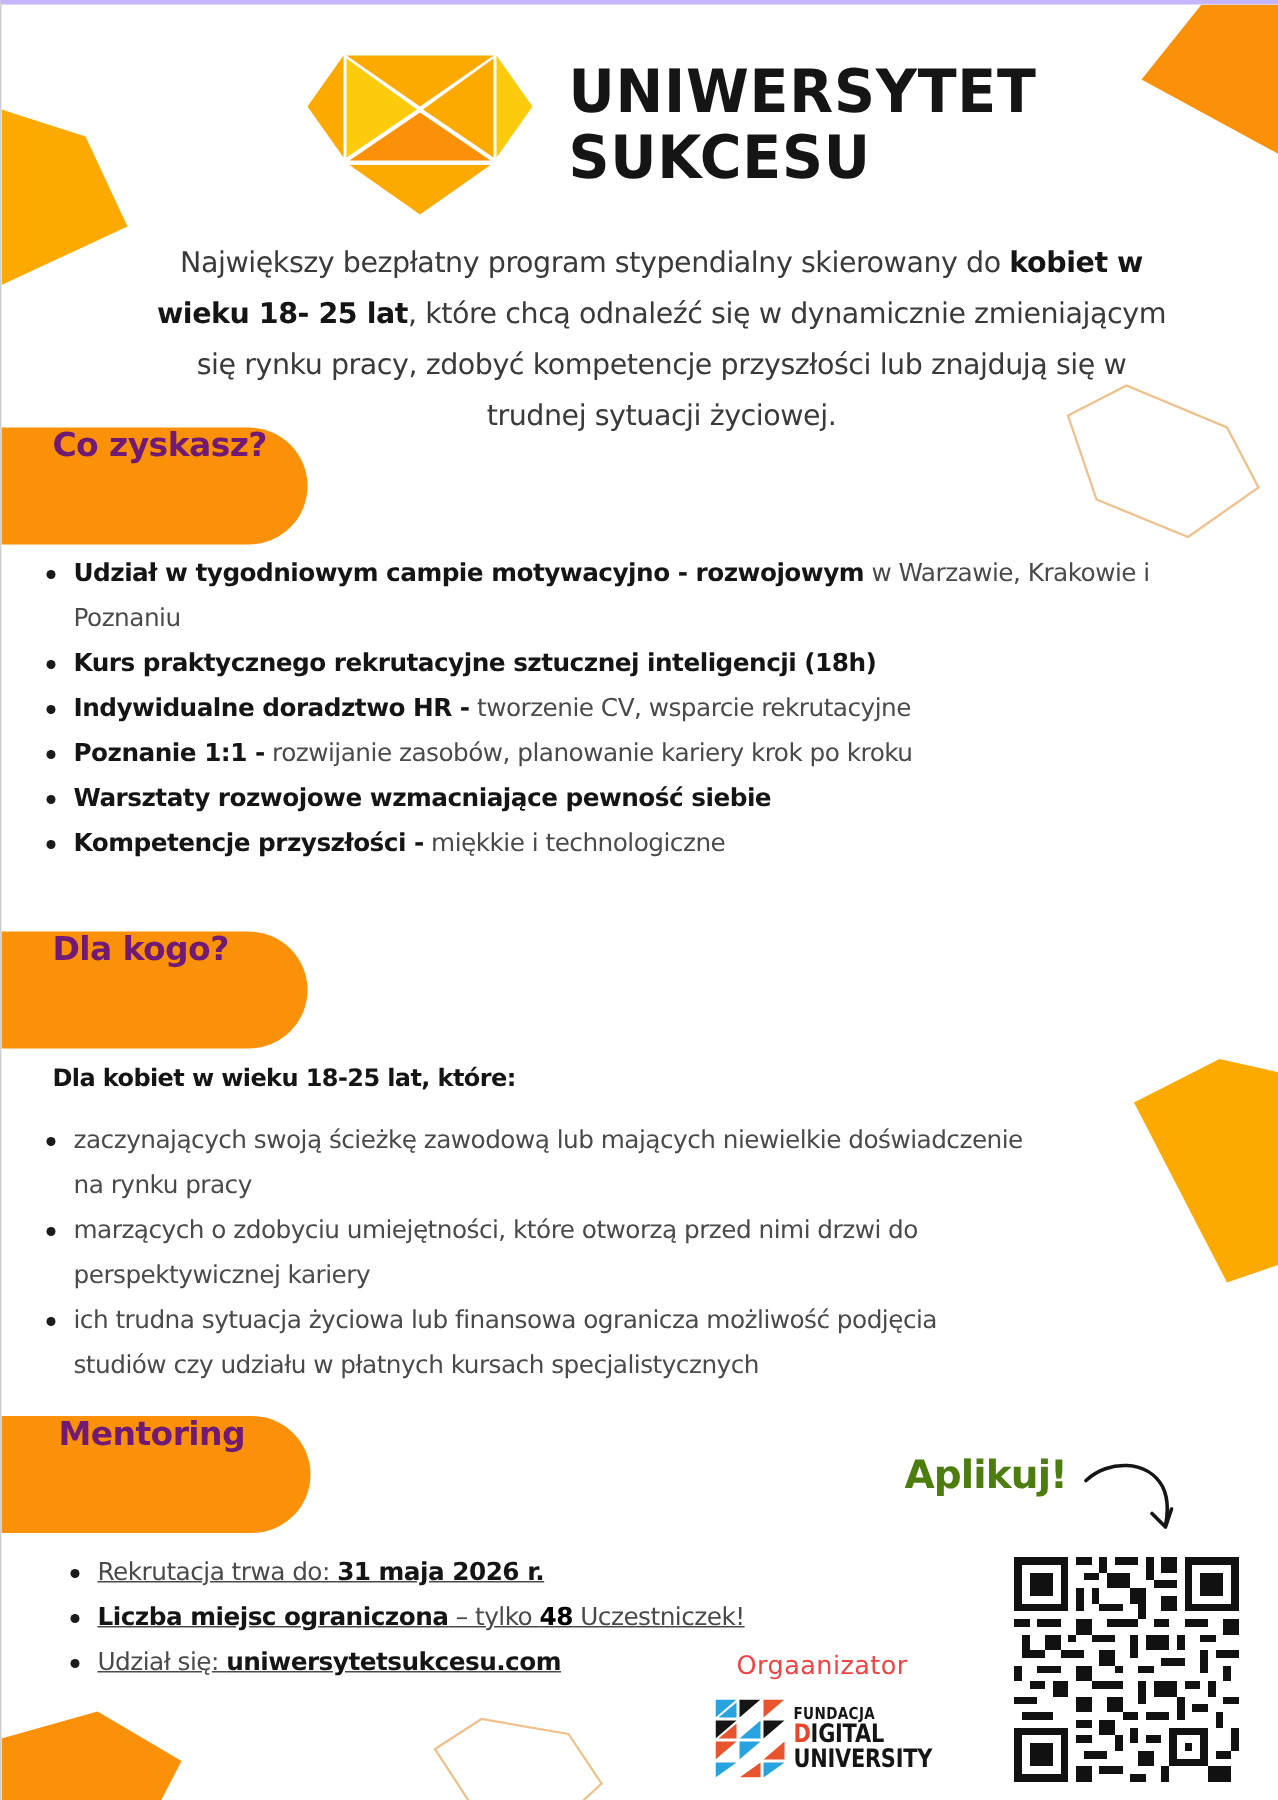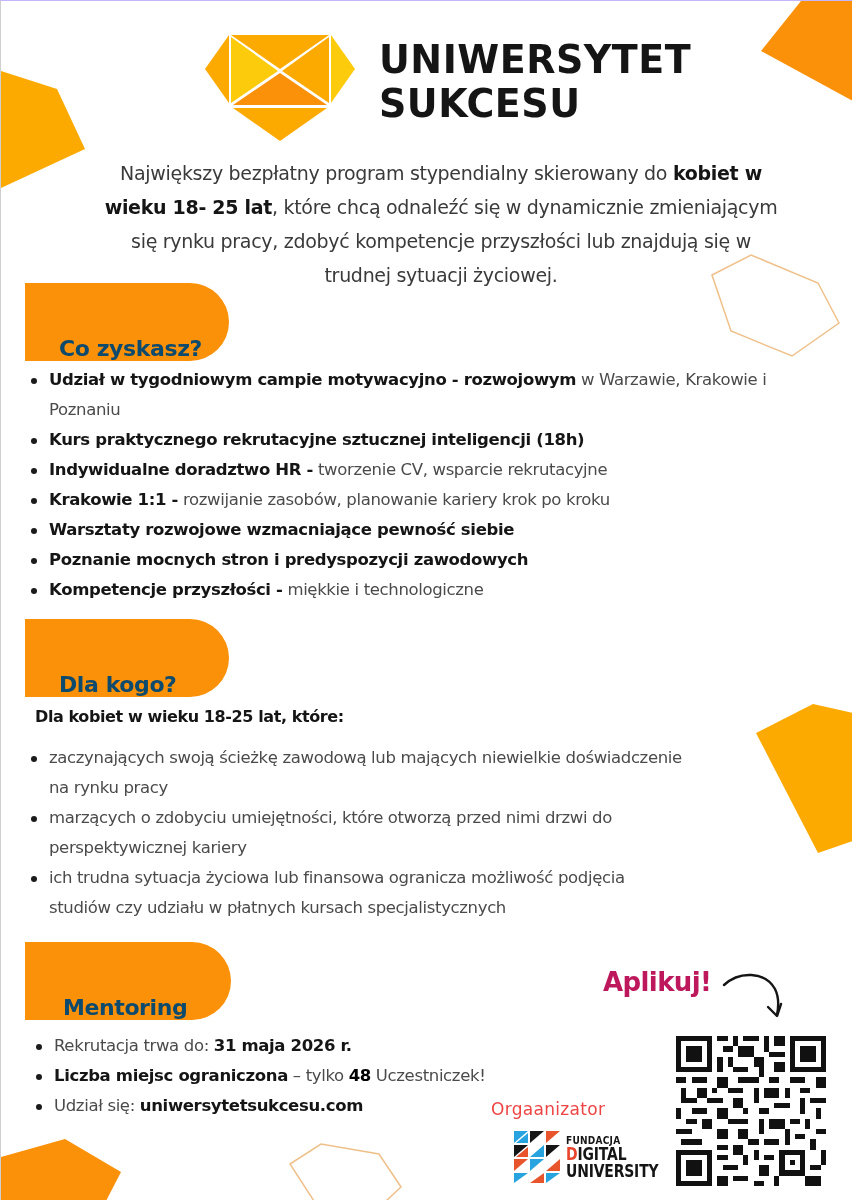--- a/index.html
+++ b/index.html
@@ -1,41 +1,41 @@
 <!DOCTYPE html>
 <html><head>
 <meta charset="utf-8">
 <style>
   * { box-sizing: border-box; margin: 0; padding: 0; }
   html, body { width: 852px; height: 1200px; background: #ffffff; overflow: hidden; }
   body { position: relative; font-family: "Liberation Sans", "DejaVu Sans", sans-serif; color: #2b2b2b; }
-  .page { position: absolute; left: 0; top: 0; width: 852px; height: 1200px; border-left: 1px solid #cfcfcf; border-top: 1px solid #c4b5fd; overflow: hidden; }
+  .page { position: absolute; left: 0; top: 0; width: 852px; height: 1200px; border-left: 1px solid #cfcfcf; border-top: 3px solid #c4b5fd; overflow: hidden; }
 
   .deco { position: absolute; left: 0; top: 0; }
 
   .logo-wrap { position: absolute; left: 204px; top: 30px; display: flex; align-items: center; }
   .logo-text { position: absolute; left: 378px; top: 38px; font-family: "DejaVu Sans", sans-serif; font-weight: bold; font-size: 38px; line-height: 42px; letter-spacing: 0.5px; color: #151515; transform: scaleY(1.05); }
   .logo-text div { white-space: nowrap; }
 
   .intro { position: absolute; left: 100px; top: 155px; width: 680px; text-align: center; font-size: 19px; line-height: 34px; color: #3a3a3a; font-family: "DejaVu Sans", sans-serif; letter-spacing: -0.3px; }
   .intro b { color: #151515; }
 
-  .pill { position: absolute; left: 0; height: 78px; background: #fb9108; border-radius: 0 40px 40px 0; display: flex; align-items: flex-end; padding-left: 34px; font-family: "DejaVu Sans", sans-serif; font-weight: bold; font-size: 22px; color: #0c4a6e; letter-spacing: -0.4px; margin-left: 24px; }
+  .pill { position: absolute; left: 0; height: 78px; background: #fb9108; border-radius: 0 40px 40px 0; display: flex; align-items: flex-start; padding-left: 34px; font-family: "DejaVu Sans", sans-serif; font-weight: bold; font-size: 22px; color: #701a75; letter-spacing: -0.4px; }
 
   ul.bullets { position: absolute; list-style: none; font-family: "DejaVu Sans", sans-serif; font-size: 16.5px; letter-spacing: -0.35px; color: #4a4a4a; }
   ul.bullets li { position: relative; padding-left: 20px; line-height: 30px; }
   ul.bullets li::before { content: ""; position: absolute; left: 2px; top: 13px; width: 6px; height: 6px; border-radius: 50%; background: #1b1b1b; }
   ul.bullets b { color: #151515; }
 
   .subhead { position: absolute; left: 34px; top: 706px; font-family: "DejaVu Sans", sans-serif; font-weight: bold; font-size: 16px; color: #151515; letter-spacing: -0.4px; text-align: right; }
 
-  .apply { position: absolute; left: 602px; top: 966px; font-family: "DejaVu Sans", sans-serif; font-weight: bold; font-size: 26px; color: #be185d; letter-spacing: -0.6px; }
+  .apply { position: absolute; left: 602px; top: 966px; font-family: "DejaVu Sans", sans-serif; font-weight: bold; font-size: 26px; color: #4d7c0f; letter-spacing: -0.6px; }
 
   .org-label { position: absolute; left: 490px; top: 1098px; font-family: "DejaVu Sans", sans-serif; font-size: 17px; color: #ef4444; letter-spacing: 0.3px; }
-  .org-logo { position: absolute; left: 513px; top: 1130px; display: flex; align-items: center; }
+  .org-logo { position: absolute; left: 476px; top: 1130px; display: flex; align-items: center; }
   .org-text { margin-left: 4px; font-family: "DejaVu Sans", sans-serif; font-weight: bold; color: #151515; line-height: 1; transform: scaleX(0.82); transform-origin: left center; }
   .org-text .l1 { font-size: 11px; letter-spacing: 0.3px; }
   .org-text .l2, .org-text .l3 { font-size: 17px; letter-spacing: -0.2px; }
   .org-text .l2 .d { color: #e8452c; }
 
   .qr { position: absolute; left: 675px; top: 1035px; width: 150px; height: 150px; }
 </style>
 </head>
 <body>
 
@@ -66,40 +66,39 @@
 
   <p class="intro"><span>Największy bezpłatny program stypendialny skierowany do </span><b>kobiet w wieku 18- 25 lat</b><span>, które chcą odnaleźć się w dynamicznie zmieniającym się rynku pracy, zdobyć kompetencje przyszłości lub znajdują się w trudnej sytuacji życiowej.</span></p>
 
   <div class="pill" style="top:282px; width:204px;">
     <span>Co zyskasz?</span>
   </div>
   <ul class="bullets" style="left:28px; top:364px; width:770px;">
     <li><b>Udział w tygodniowym campie motywacyjno - rozwojowym</b><span> w Warzawie, Krakowie i Poznaniu</span></li>
     <li><b>Kurs praktycznego rekrutacyjne sztucznej inteligencji (18h)</b><span></span></li>
     <li><b>Indywidualne doradztwo HR -</b><span> tworzenie CV, wsparcie rekrutacyjne</span></li>
-    <li><b>Krakowie 1:1 -</b><span> rozwijanie zasobów, planowanie kariery krok po kroku</span></li>
+    <li><b>Poznanie 1:1 -</b><span> rozwijanie zasobów, planowanie kariery krok po kroku</span></li>
     <li><b>Warsztaty rozwojowe wzmacniające pewność siebie</b><span></span></li>
-    <li><b>Poznanie mocnych stron i predyspozycji zawodowych</b><span></span></li>
     <li><b>Kompetencje przyszłości -</b><span> miękkie i technologiczne</span></li>
   </ul>
 
   <div class="pill" style="top:618px; width:204px;">
     <span>Dla kogo?</span>
   </div>
   <div class="subhead">Dla kobiet w wieku 18-25 lat, które:</div>
   <ul class="bullets" style="left:28px; top:742px; width:660px;">
     <li>zaczynających swoją ścieżkę zawodową lub mających niewielkie doświadczenie na rynku pracy</li>
     <li>marzących o zdobyciu umiejętności, które otworzą przed nimi drzwi do perspektywicznej kariery</li>
     <li>ich trudna sytuacja życiowa lub finansowa ogranicza możliwość podjęcia studiów czy udziału w płatnych kursach specjalistycznych</li>
   </ul>
 
   <div class="pill" style="top:941px; width:206px; padding-left:38px;">
     <span>Mentoring</span>
   </div>
-  <ul class="bullets" style="left:33px; top:1030px; width:470px;">
+  <ul class="bullets" style="left:44px; top:1030px; width:470px;text-decoration:underline;">
     <li><span>Rekrutacja trwa do: </span><b>31  maja 2026 r.</b></li>
     <li><b>Liczba miejsc ograniczona</b><span> – tylko </span><b style="color:#000000">48</b><span> Uczestniczek!</span></li>
     <li><span>Udział się: </span><b>uniwersytetsukcesu.com</b></li>
   </ul>
 
   <div class="apply">Aplikuj!</div>
   <svg style="position:absolute; left:720px; top:968px;" width="62" height="52" viewBox="0 0 62 52">
     <path d="M3,16 C18,2 44,2 54,20 C58,28 58,36 56,46" fill="none" stroke="#151515" stroke-width="2.4" stroke-linecap="round"></path>
     <path d="M47,38 L56,47 L60,35" fill="none" stroke="#151515" stroke-width="2.4" stroke-linecap="round" stroke-linejoin="round"></path>
   </svg>

